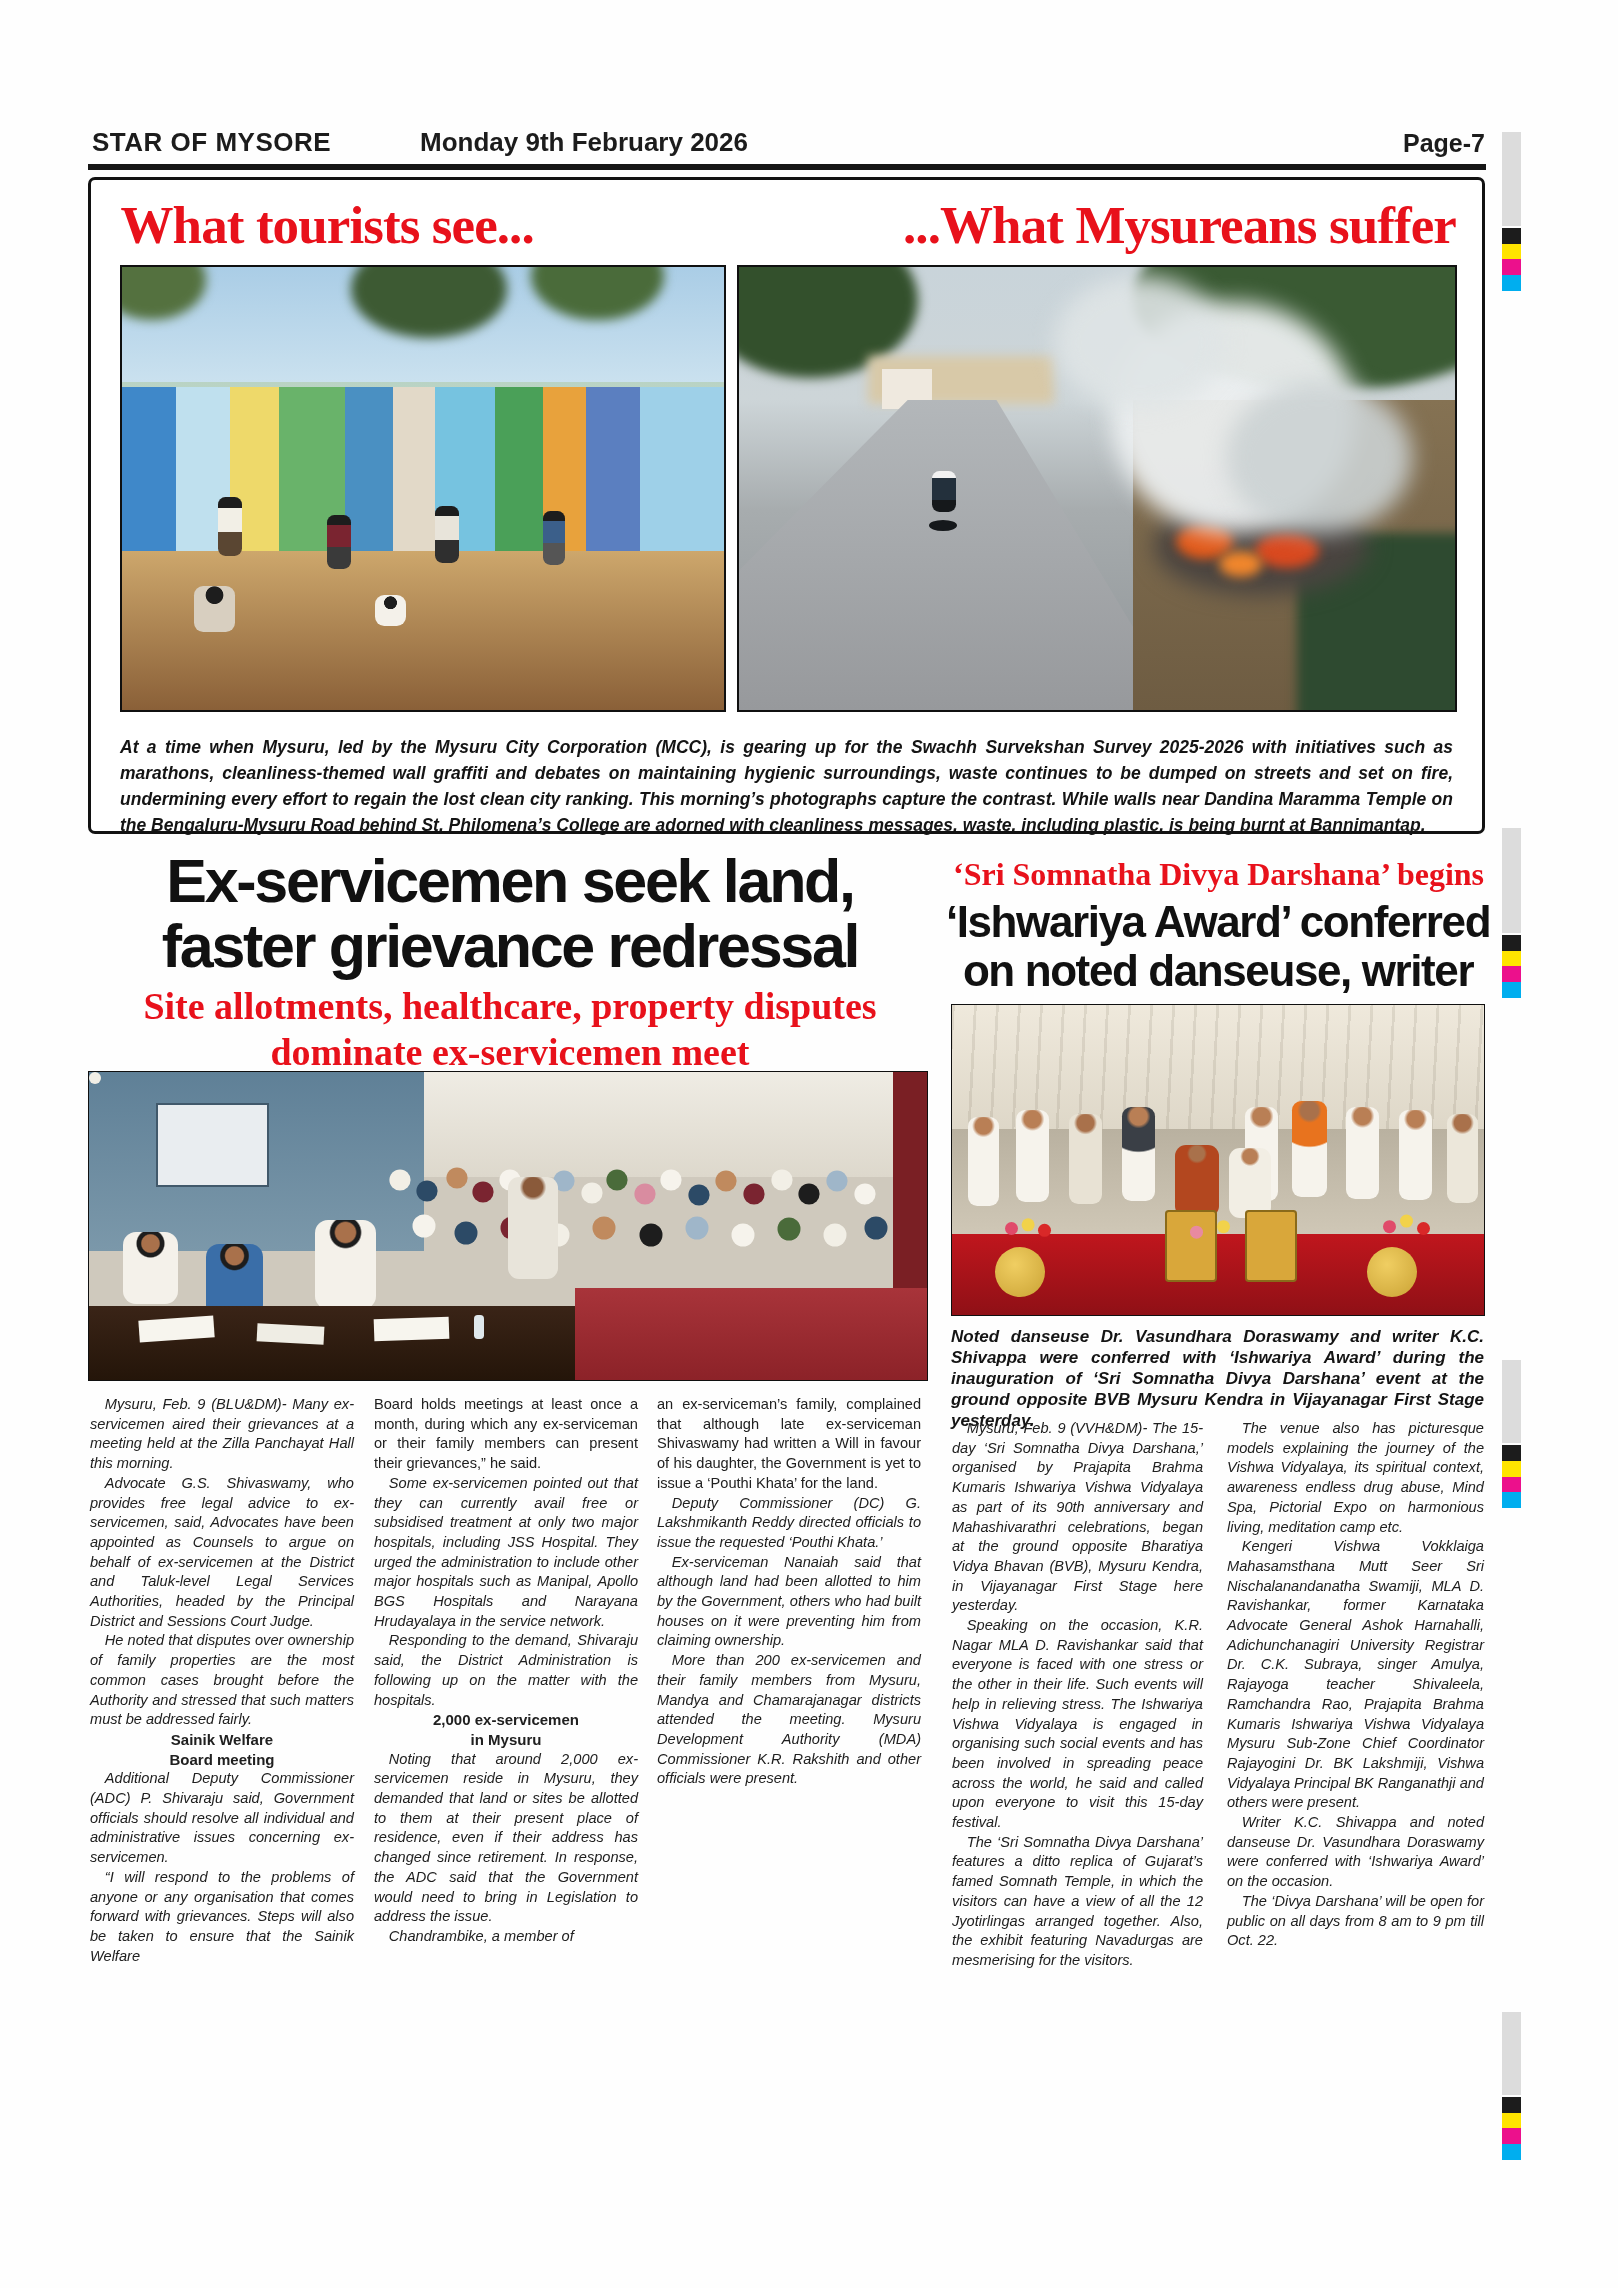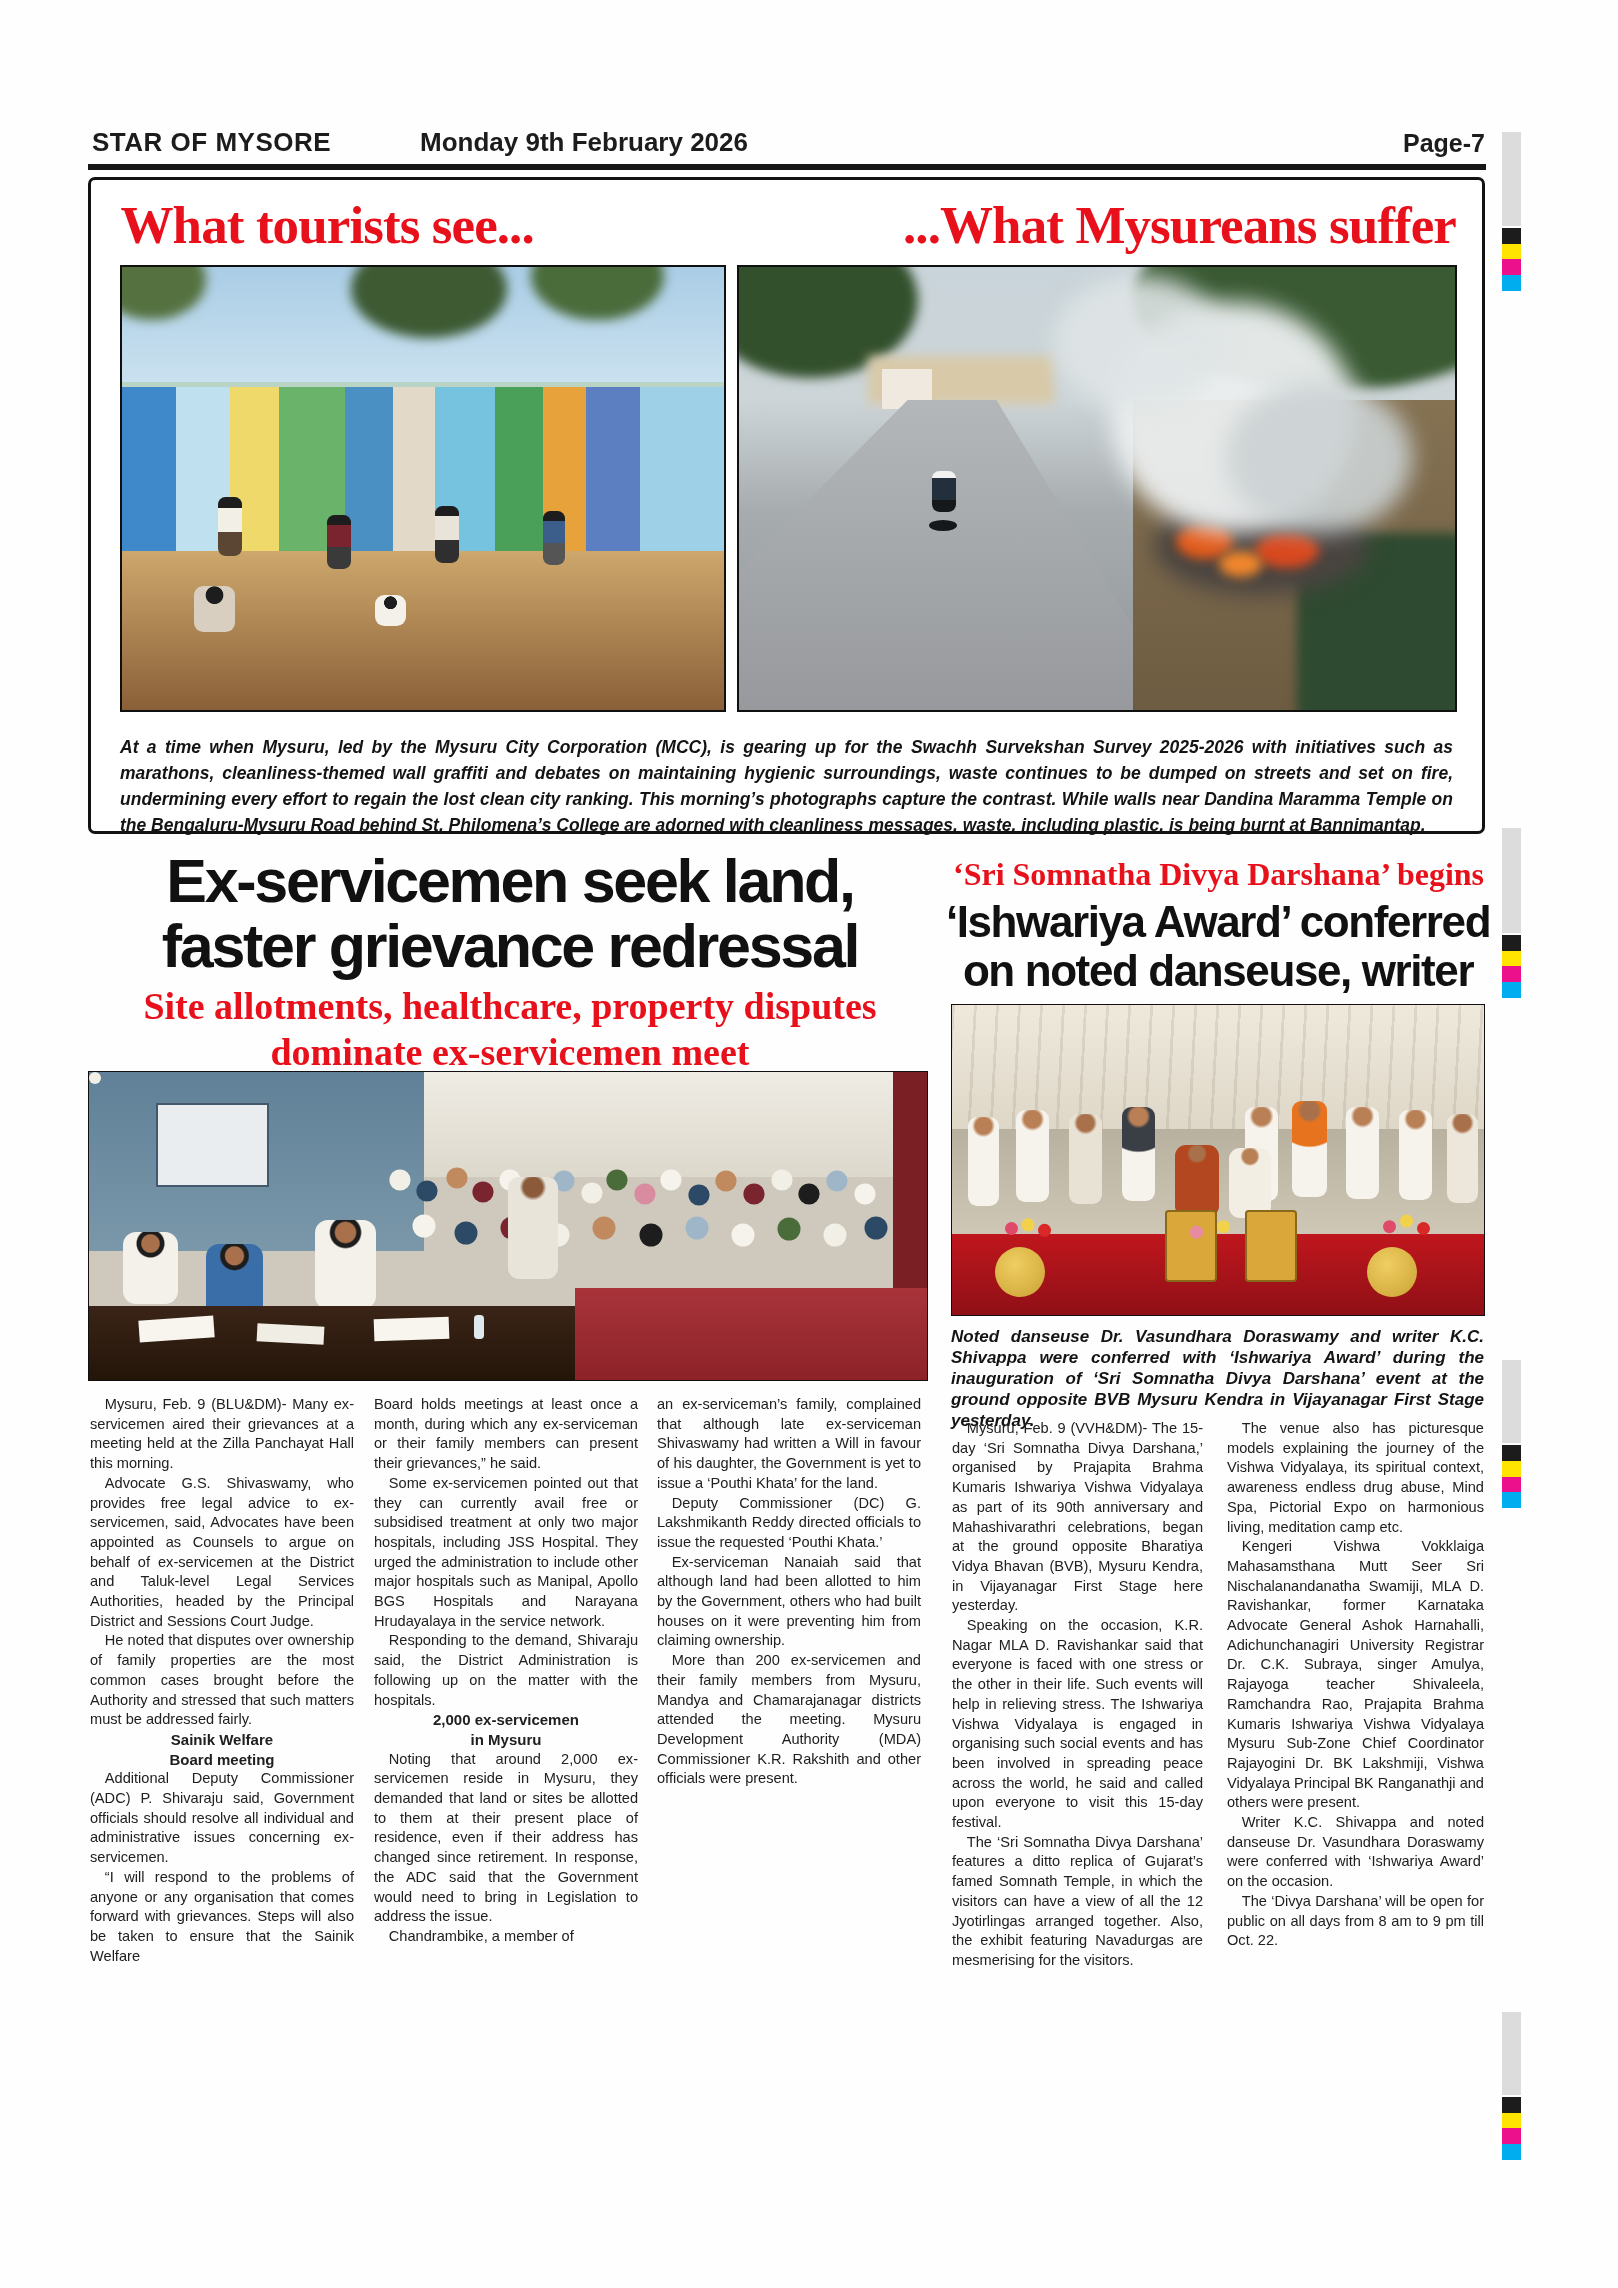--- a/index.html
+++ b/index.html
@@ -29,21 +29,21 @@
   .kicker{font-family:"Liberation Serif",serif;font-size:32px;font-weight:bold;color:#e8111b;
           text-align:center;white-space:nowrap;}
   .righthead{font-size:44px;font-weight:bold;letter-spacing:-1.4px;line-height:49px;
              text-align:center;color:#111;}
 
   
   .photocap{font-size:17px;font-weight:bold;font-style:italic;line-height:21px;
             text-align:justify;color:#141414;}
   .col{font-size:14.6px;line-height:19.7px;text-align:justify;color:#202020;}
   .col p{margin:0;}
-  .para{text-indent:14.8px;}
+  .para{text-indent:14.8px;font-style:italic;}
   .cont{text-indent:0;}
   .colhead{font-weight:bold;text-align:center;text-indent:0;font-size:15px;}
 
   
   .regbar{width:18.5px;background:#dcdcdc;}
   .regsq{width:18.5px;height:15.7px;}
 
   
   .ph{position:absolute;}
   .blur{filter:blur(5.5px);}

